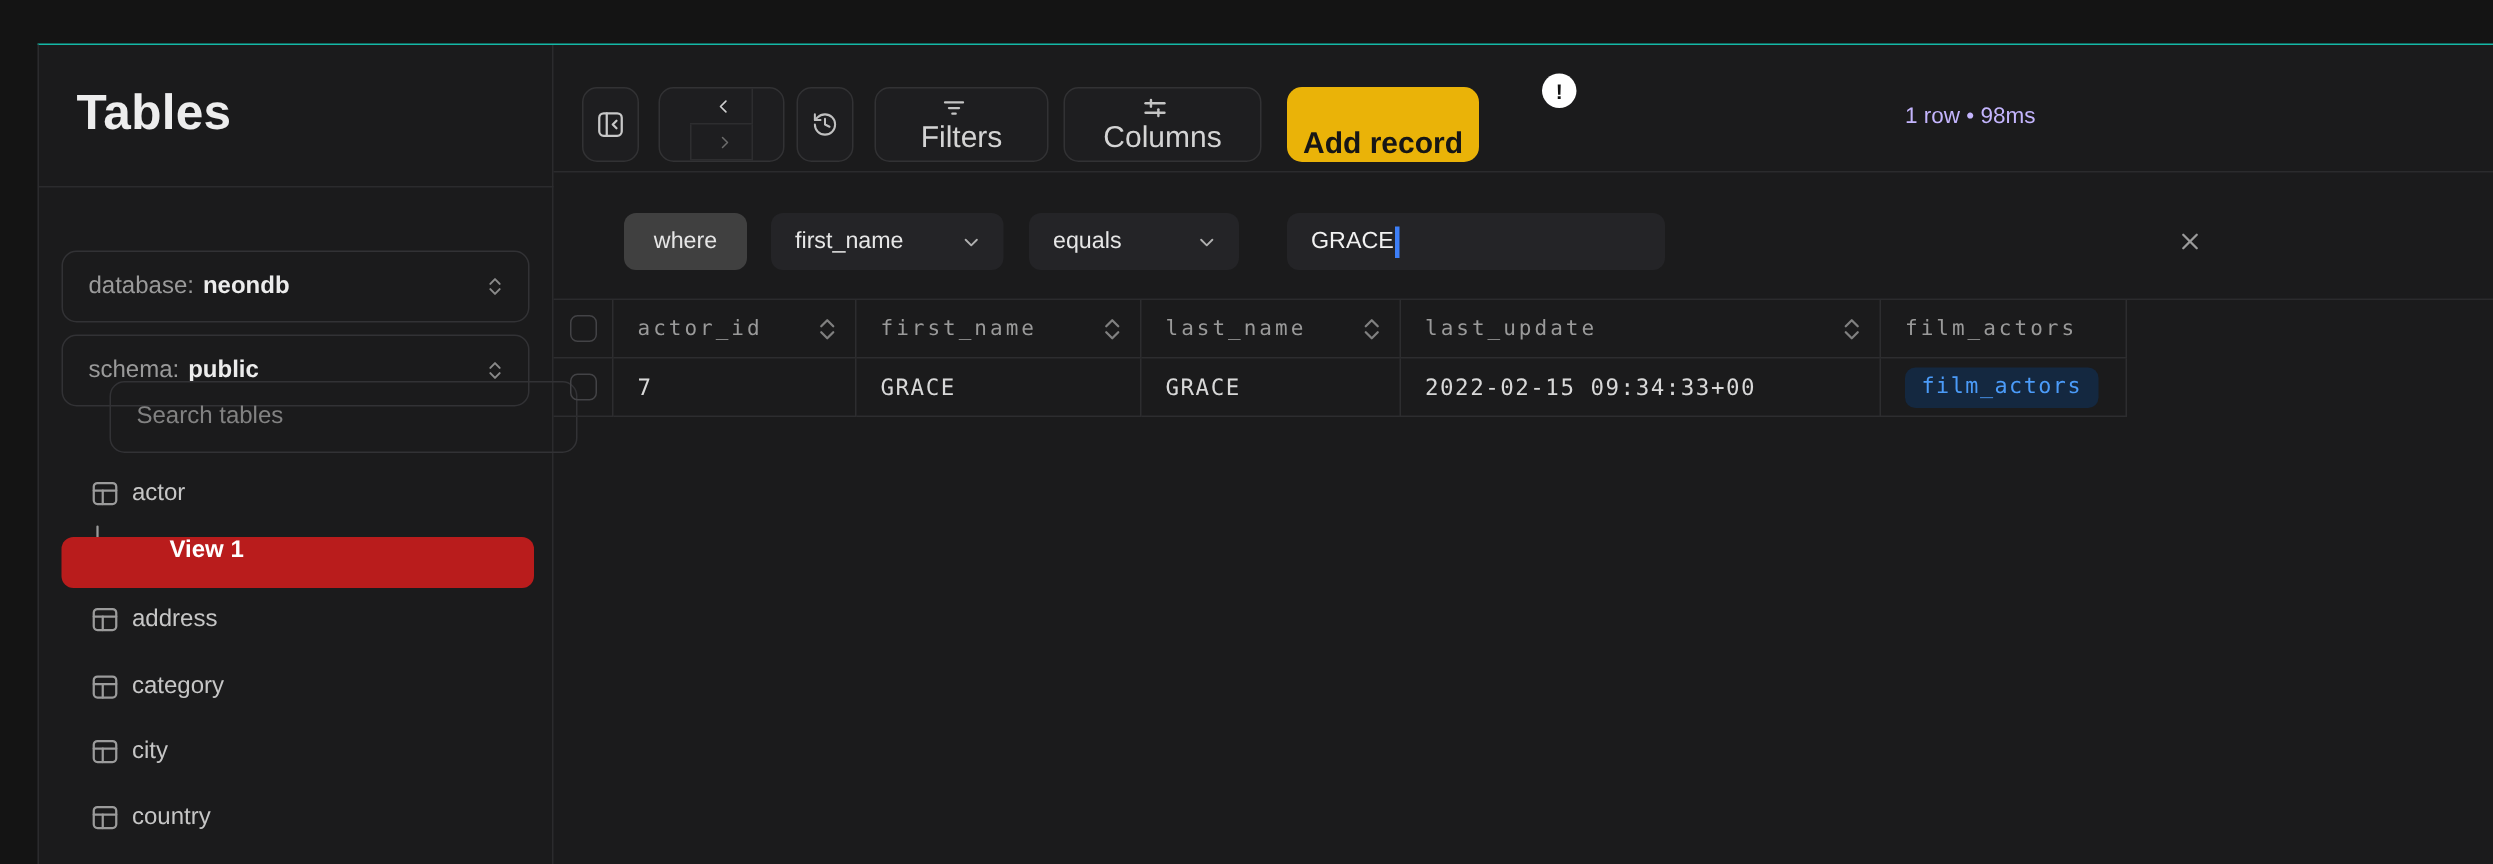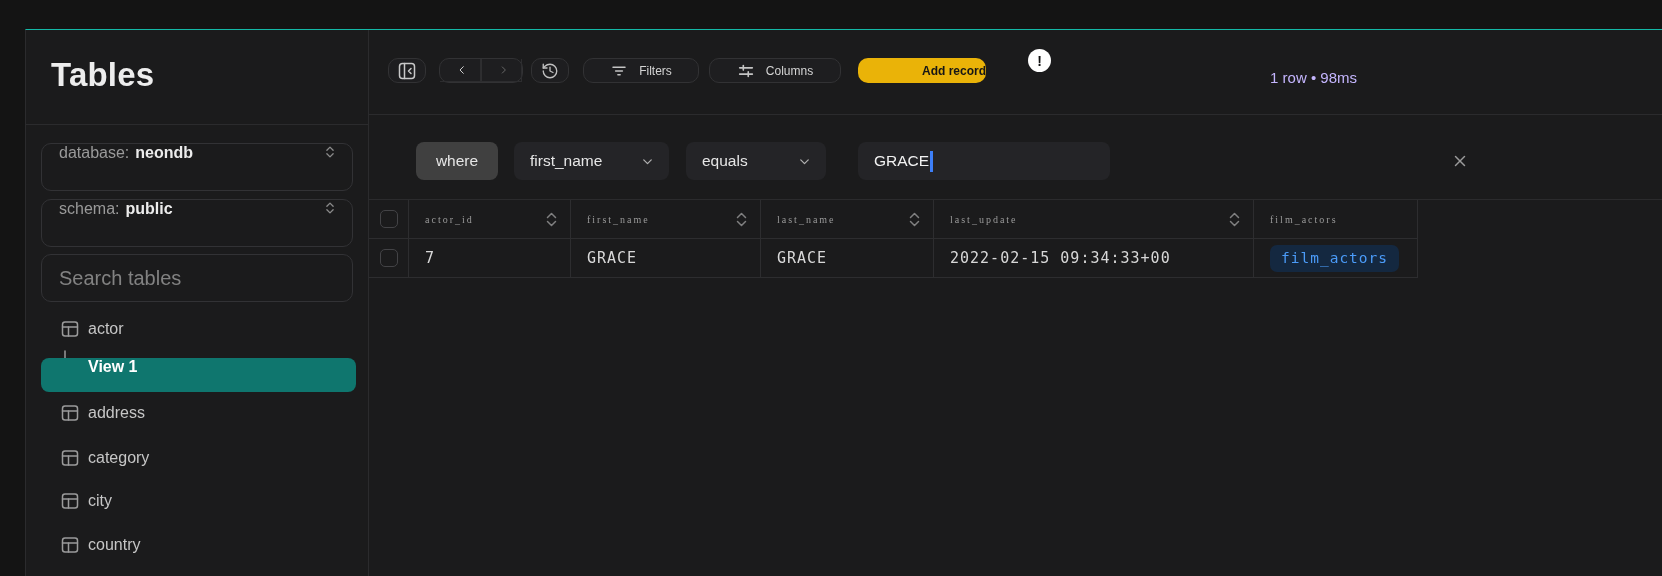--- a/index.html
+++ b/index.html
@@ -8,43 +8,43 @@
   .panel { position:absolute; left:25px; top:29px; width:1637px; height:563px;
            background:#1b1b1c; border-top:1px solid #14b8a6; border-left:1px solid #2b2b2d; }
 
   
   .sidebar { position:absolute; left:0; top:0; width:343px; height:563px;
              border-right:1px solid #2b2b2d; }
   .page-title { position:absolute; left:25px; top:26px; font-size:33px; font-weight:700;
                 color:#ededed; letter-spacing:.2px; }
   .sb-divider { position:absolute; left:0; top:94px; width:343px; height:1px; background:#2b2b2d; }
   .sb-control { position:absolute; left:15px; width:312px; height:48px; border:1px solid #323235;
-                border-radius:10px; display:flex; padding:0 14px 0 17px;
-                font-size:16px; color:#9a9a9a; background:transparent; }
+                border-radius:10px; display:flex; align-items:center; padding:0 14px 0 17px;
+                font-size:16px; color:#9a9a9a; background:transparent;margin-top:24px; }
   .sb-control .val { color:#ececec; font-weight:600; margin-left:6px; }
   .sb-control .updown { margin-left:auto; }
   .sb-search { position:absolute; left:15px; top:224px; width:312px; height:48px; }
   .sb-search input { width:100%; height:100%; background:transparent; border:1px solid #323235;
-                     border-radius:10px; padding:0 17px; font-size:20px; color:#14b8a6;
-                     font-family:"Liberation Sans", sans-serif; outline:none; }
+                     border-radius:10px; padding:0 17px; font-size:16px; color:#14b8a6;
+                     font-family:"Liberation Sans", sans-serif; outline:none;margin-left:32px; }
   .sb-search input::placeholder { color:#828282; }
   .sb-item { position:absolute; left:15px; width:315px; height:34px; display:flex;
              align-items:flex-start; border-radius:8px; color:#c6c6c6; font-size:16px; }
   .sb-item .ic { width:18px; height:18px; margin-left:20px; margin-right:9px; flex:0 0 18px; }
-  .sb-item.selected { background:#0f766e; color:#ffffff; font-weight:700; }
+  .sb-item.selected { background:#b91c1c; color:#ffffff; font-weight:700;padding-left:25px; }
   svg.lin { fill:none; stroke:#9b9b9b; stroke-width:1.5; stroke-linecap:round; stroke-linejoin:round; }
   .elbow { position:absolute; left:34px; width:20px; height:27px; }
 
   
   .main { position:absolute; left:343px; top:0; width:1294px; height:563px; }
   .toolbar { position:absolute; left:0; top:0; width:1294px; height:85px;
              border-bottom:1px solid #2b2b2d; }
-  .tbtn { position:absolute; top:28px; height:25px; border:1px solid #323234; border-radius:10px;
+  .tbtn { position:absolute; top:28px; height:50px; border:1px solid #323234; border-radius:10px;
           background:#1e1e20; display:flex; align-items:center; justify-content:center;
-          color:#d4d4d4; font-size:12px; }
+          color:#d4d4d4; font-size:20px;flex-direction:column; }
   .tbtn svg { width:18px; height:18px; }
   .navgroup { display:flex; padding:0; }
   .navgroup .cell { width:42px; height:100%; display:flex; align-items:center; justify-content:center; }
   .navgroup .cell + .cell { border-left:1px solid #2e2e30; }
   .btn-white { background:#eab308; border:none; color:#161616; font-weight:600;justify-content:flex-end; }
   .badge { position:absolute; left:659px; top:19px; width:23px; height:23px; border-radius:50%;
            background:#ffffff; color:#111; font-size:14px; font-weight:800; display:flex;
            align-items:center; justify-content:center; z-index:3; }
   .status { position:absolute; top:28px; height:38px; right:306px; display:flex; align-items:center;
             color:#c4b5fd; font-size:15px; }
@@ -60,21 +60,21 @@
   .caret { display:inline-block; width:2.5px; height:21px; background:#3d7ff8; margin-left:1px; }
   .xbtn { position:absolute; top:39px; width:14px; height:14px; }
 
   
   .data-grid { position:absolute; left:0; top:170px; display:grid;
                grid-template-columns:40px 162px 190px 173px 320px 164px; grid-auto-rows:39px; }
   .cell { border-right:1px solid #2d2d2f; border-bottom:1px solid #2d2d2f; display:flex;
           align-items:center; padding:0 12px 0 16px; overflow:hidden;
           font-family:"DejaVu Sans Mono", monospace; }
   .cell.cb { justify-content:center; padding:0; }
-  .hcell { color:#9a9a9a; font-size:10px; letter-spacing:2px;font-family:Liberation Serif, serif; }
+  .hcell { color:#9a9a9a; font-size:14px; letter-spacing:2px; }
   .dcell { color:#d8d8d8; font-size:15px; letter-spacing:1px; }
   .sort { margin-left:auto; width:13px; height:15px; flex:0 0 13px; }
   .checkbox { width:18px; height:18px; border:1.5px solid #434346; border-radius:5px; }
   .linkbadge { background:#142840; color:#4b9bf8; border-radius:7px; height:27px;
                display:flex; align-items:center; padding:0 11px; font-size:14.5px; letter-spacing:1px; }
 </style>
 </head>
 <body>
 
 <div class="panel">

